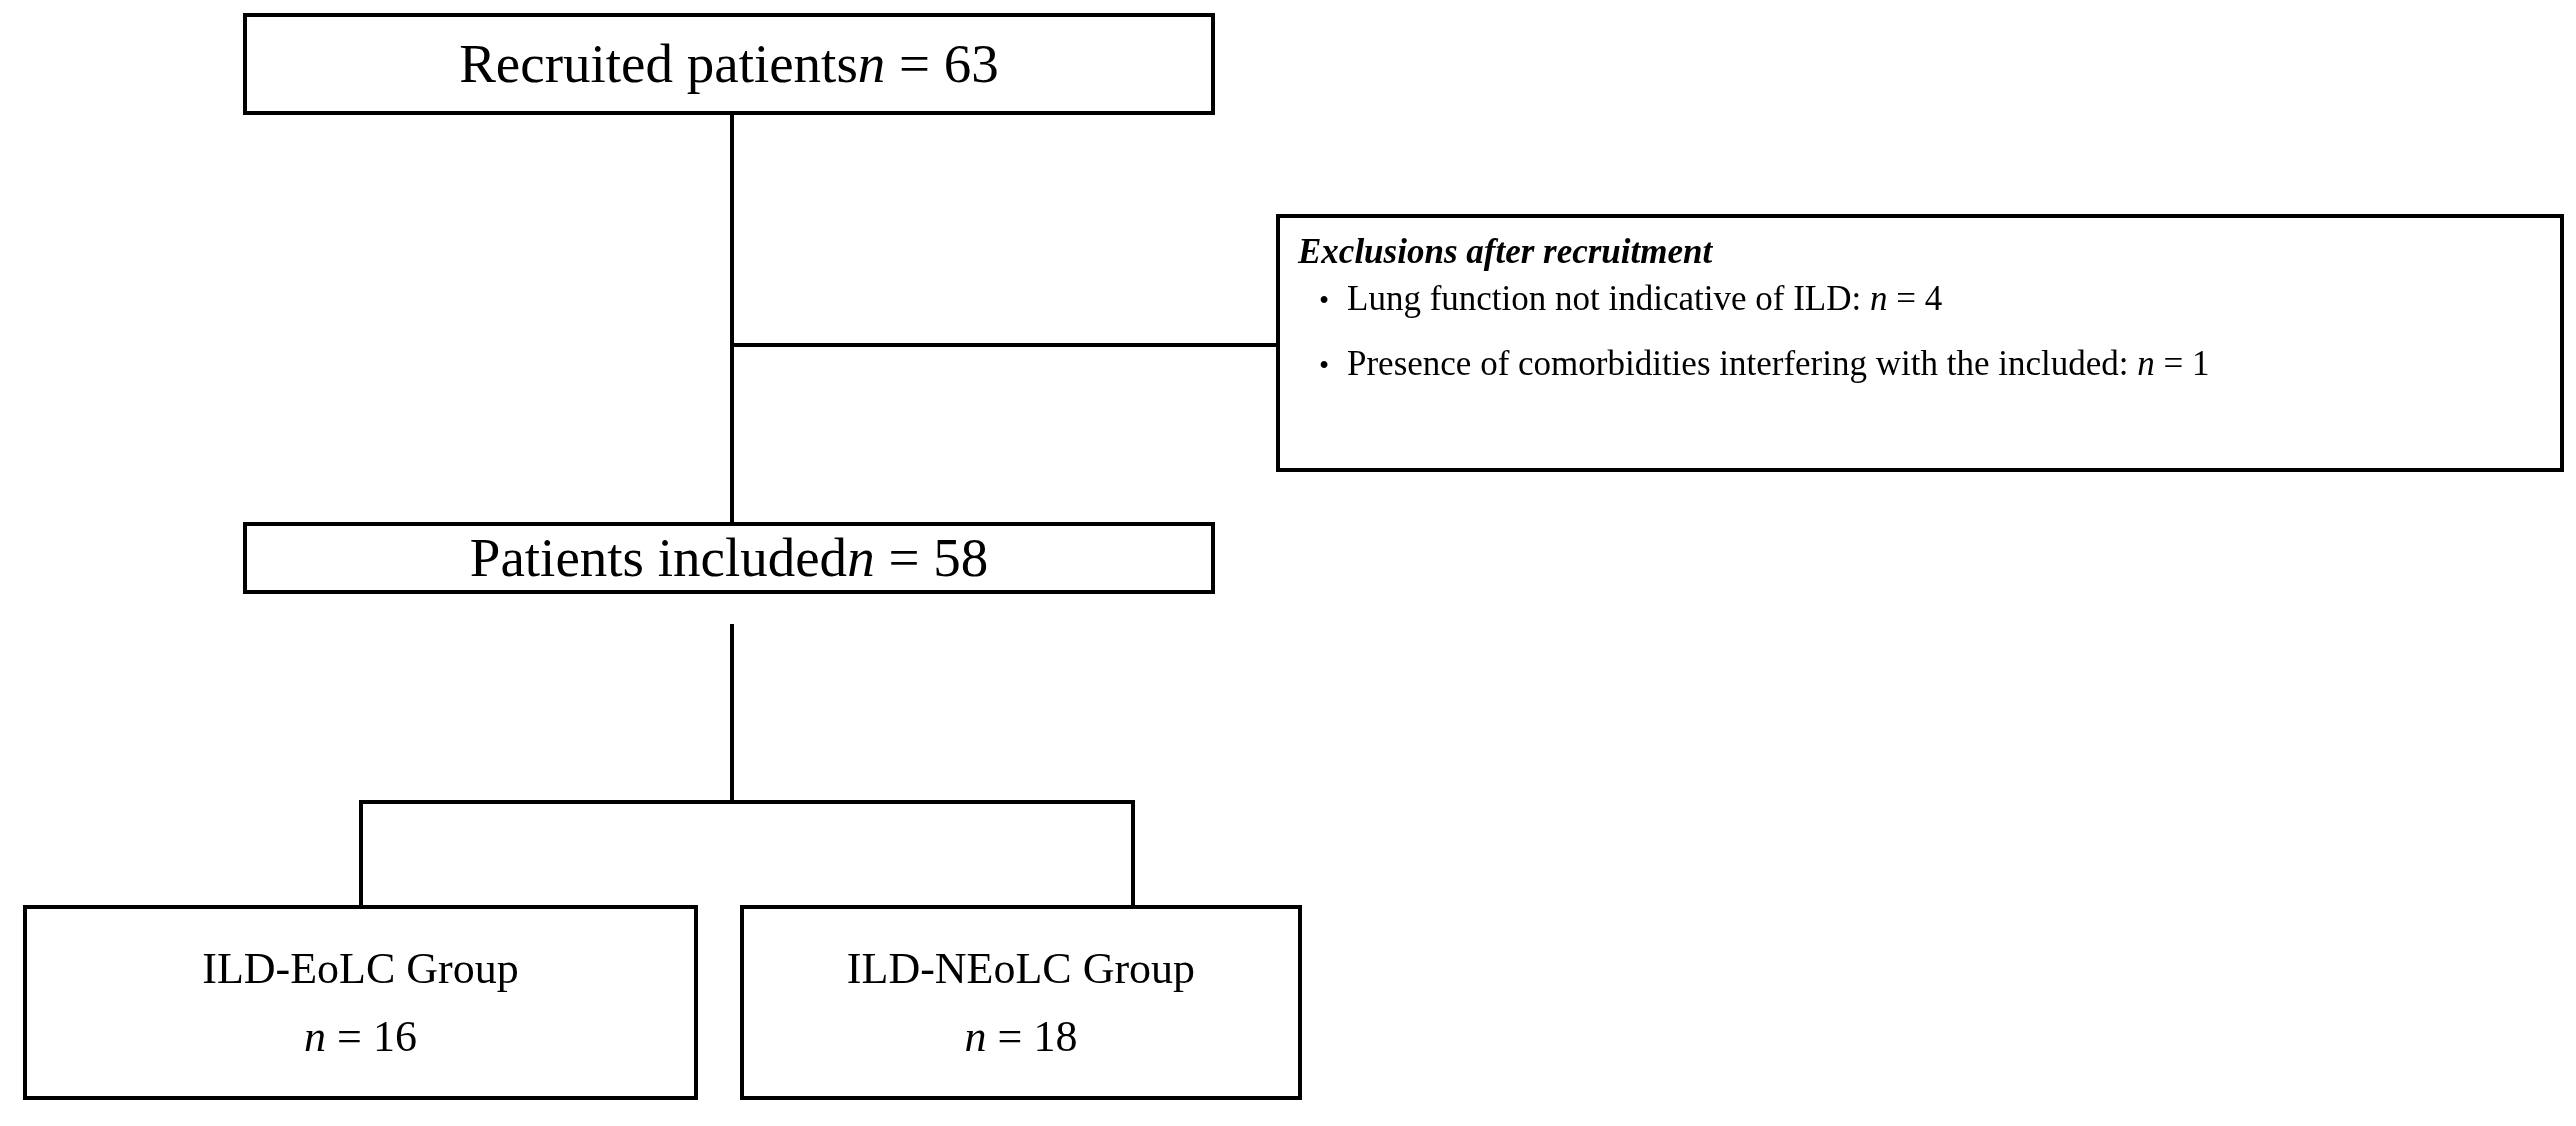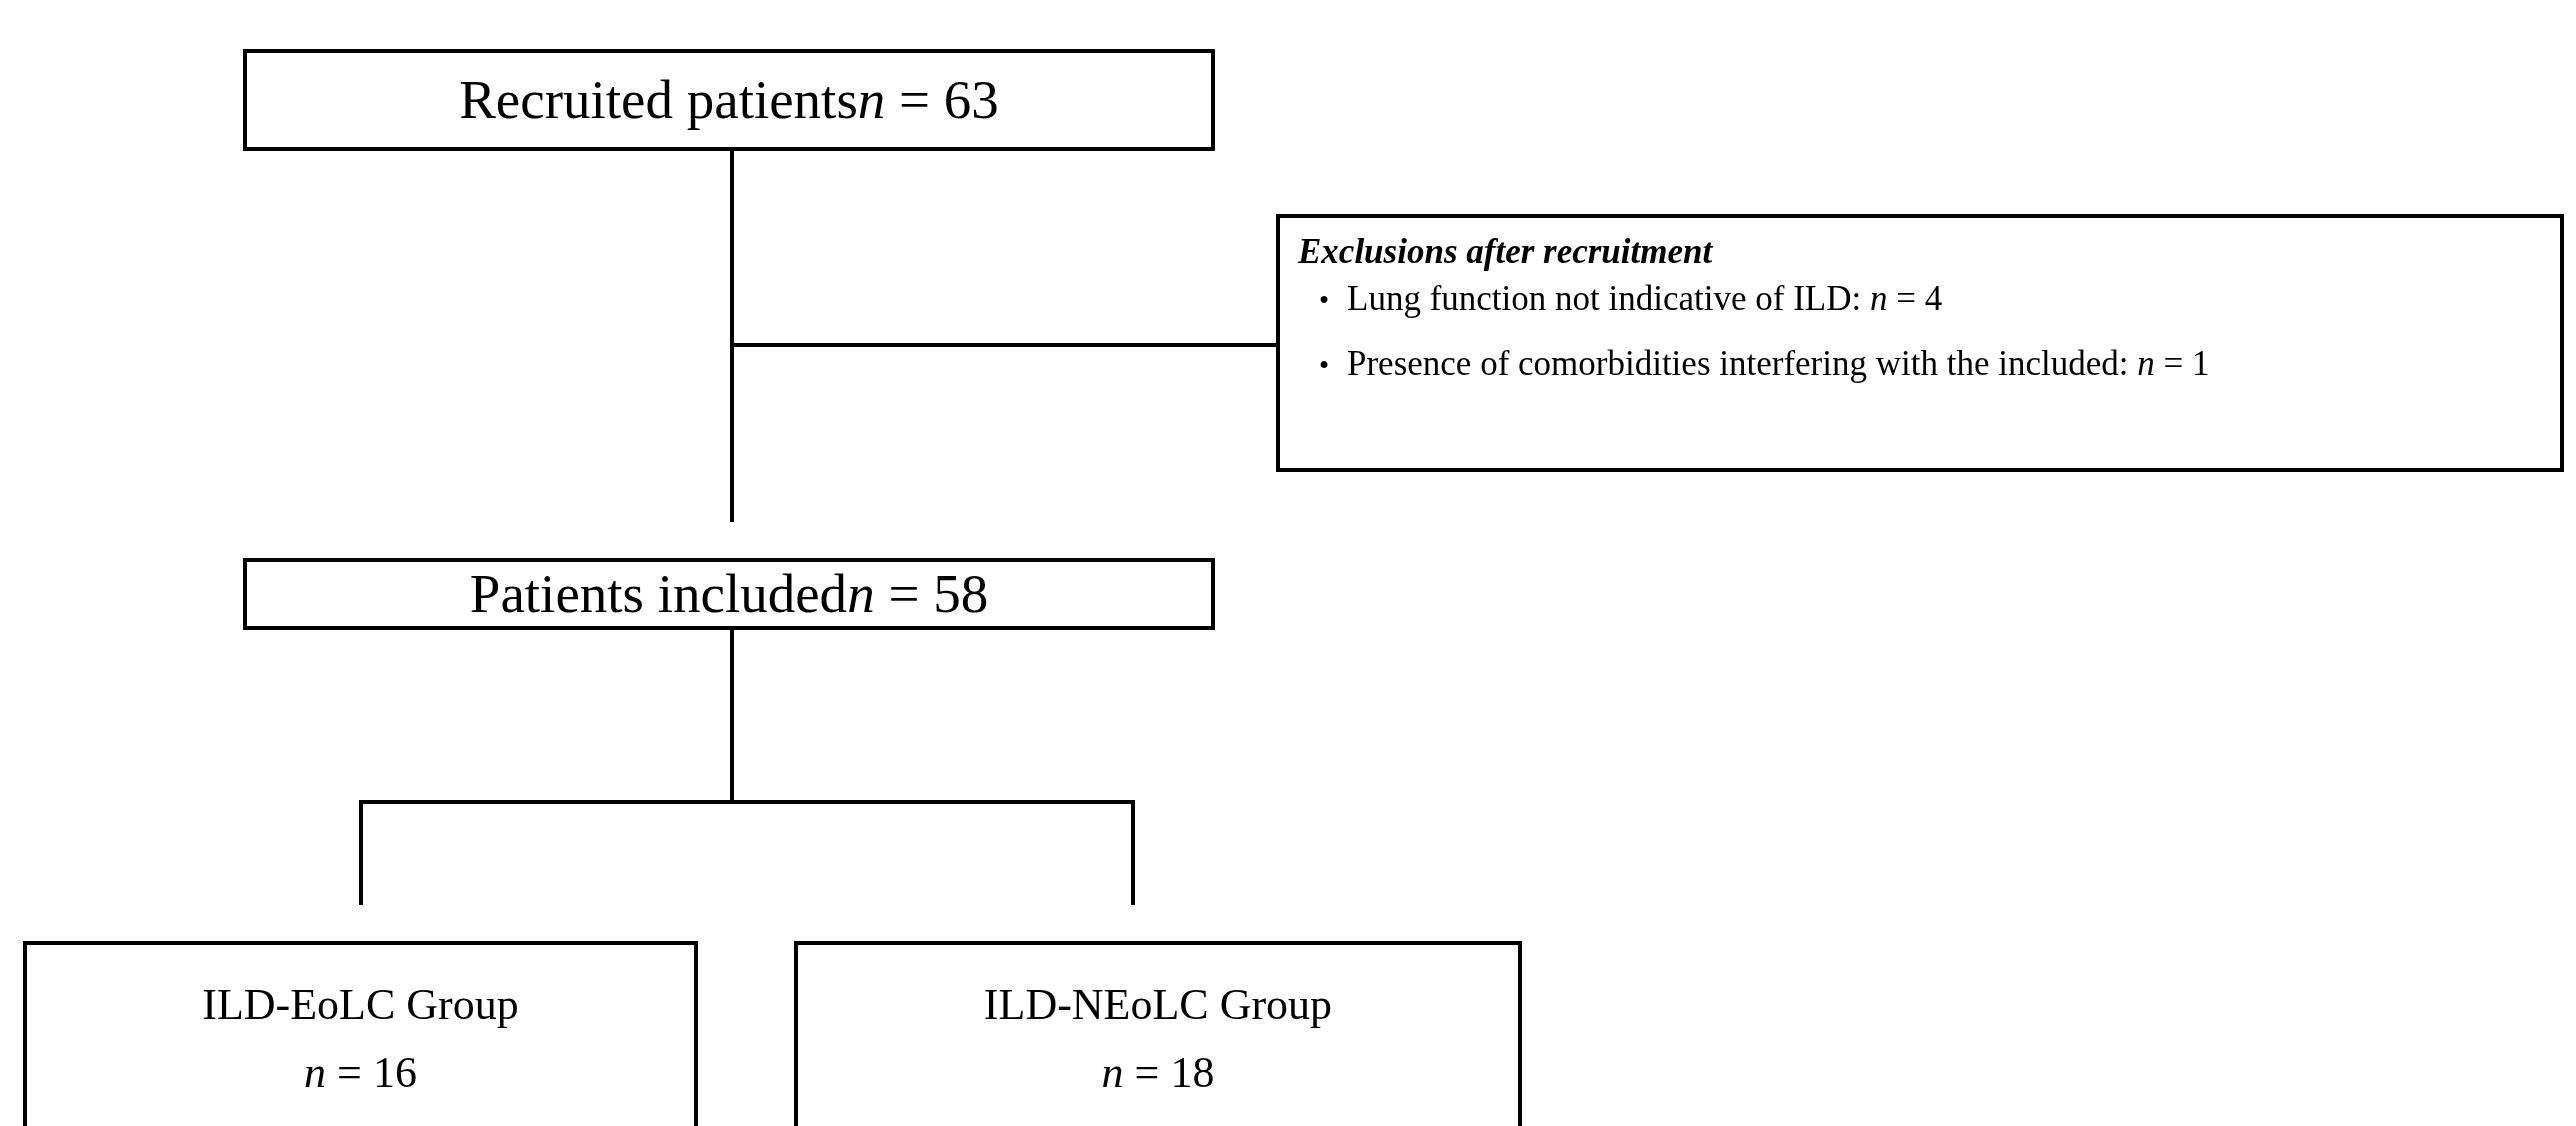--- a/index.html
+++ b/index.html
@@ -22,21 +22,20 @@
   
   .node {
     position: absolute;
     box-sizing: border-box;
     border: 4.1px solid #000000;
     background: #ffffff;
     display: flex;
     flex-direction: column;
     align-items: center;
     justify-content: center;
-    margin-top: 36px;
   }
   .node-text {
     font-size: 55px;
     line-height: 1.12;
     white-space: nowrap;
   }
   .node-text .np { font-style: italic; }
 
   #node-recruited {
     left: 243px;  top: 13px;
@@ -44,22 +43,22 @@
   }
   #node-included {
     left: 243px;  top: 522px;
     width: 972px; height: 72px;
   }
   #node-eolc {
     left: 23px;   top: 905px;
     width: 675px;  height: 195px;
   }
   #node-neolc {
-    left: 794px;  top: 905px;
-    width: 728px;  height: 195px;
+    left: 740px;  top: 905px;
+    width: 562px;  height: 195px;
   }
 
   #node-eolc .node-text,
   #node-neolc .node-text {
     font-size: 44px;
   }
   .node-line2 { margin-top: 18px; }
 
   
   #node-exclusions {

